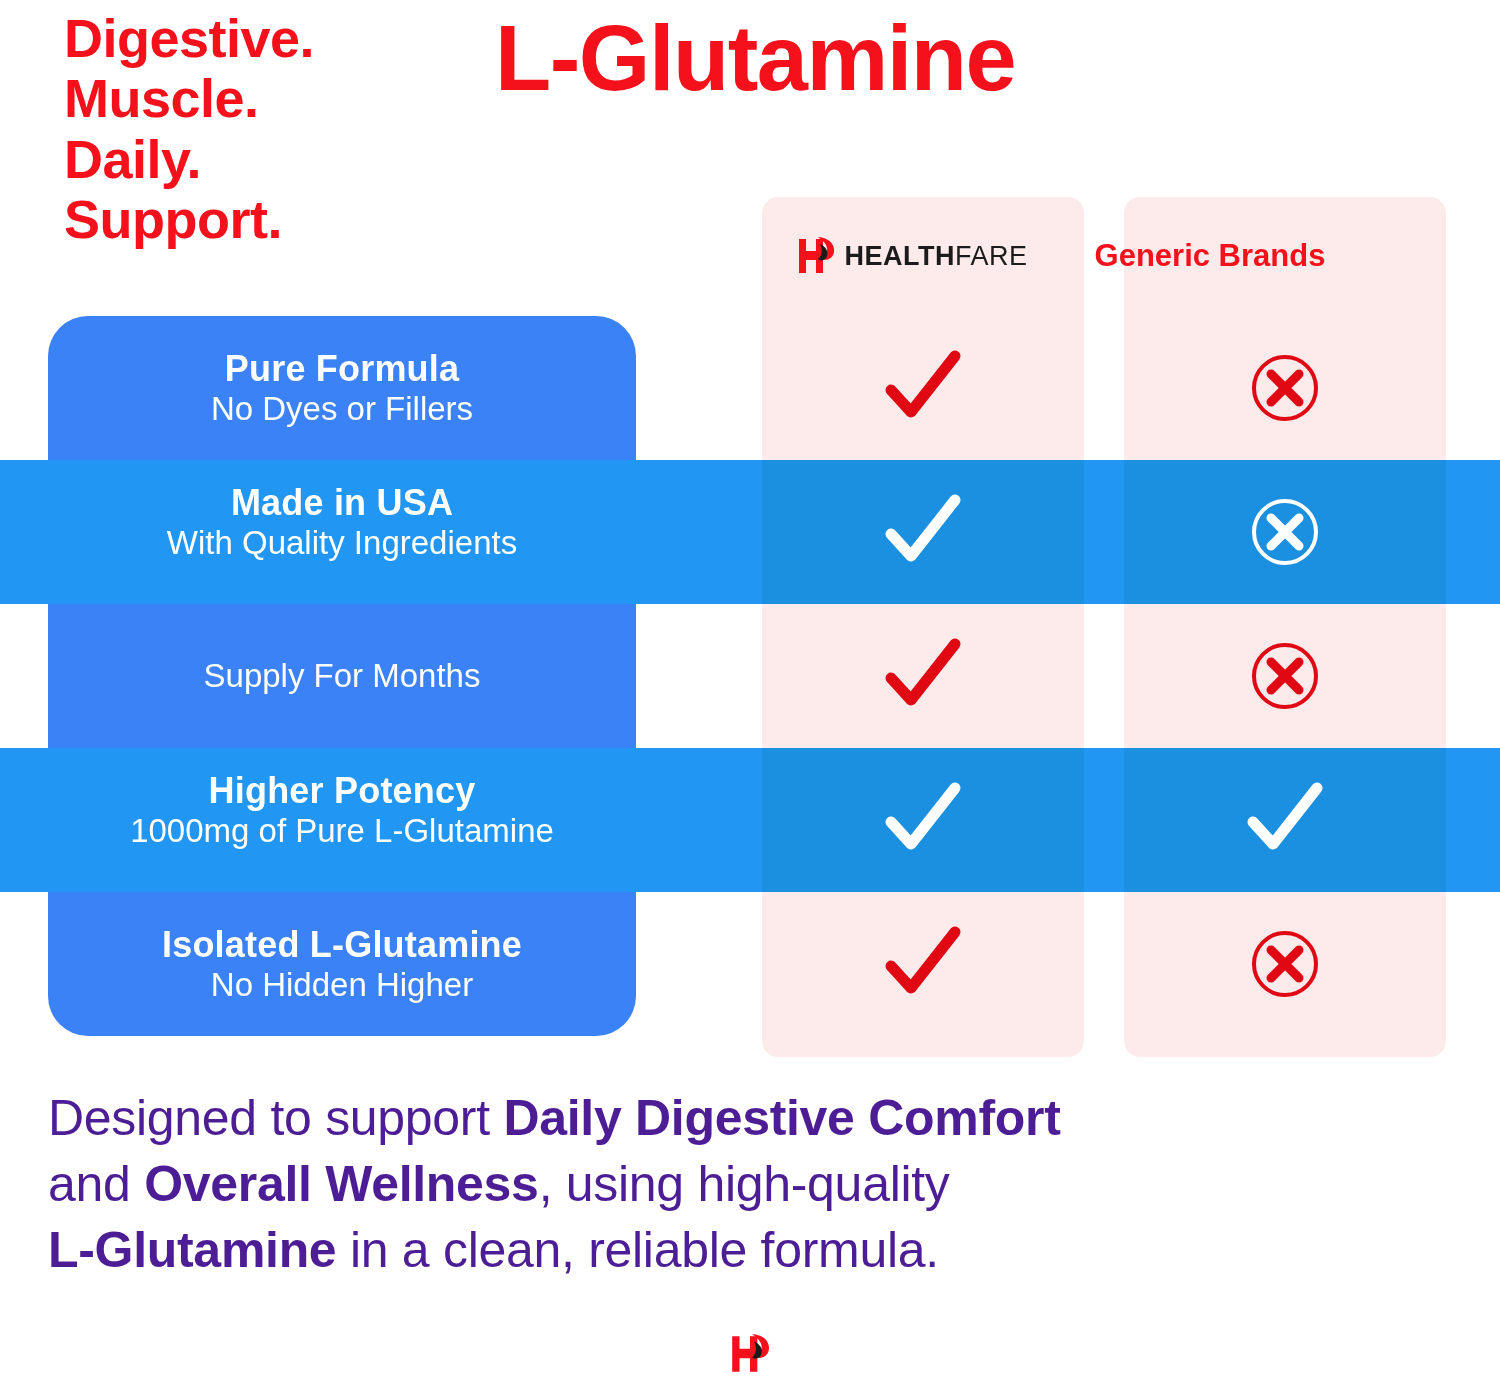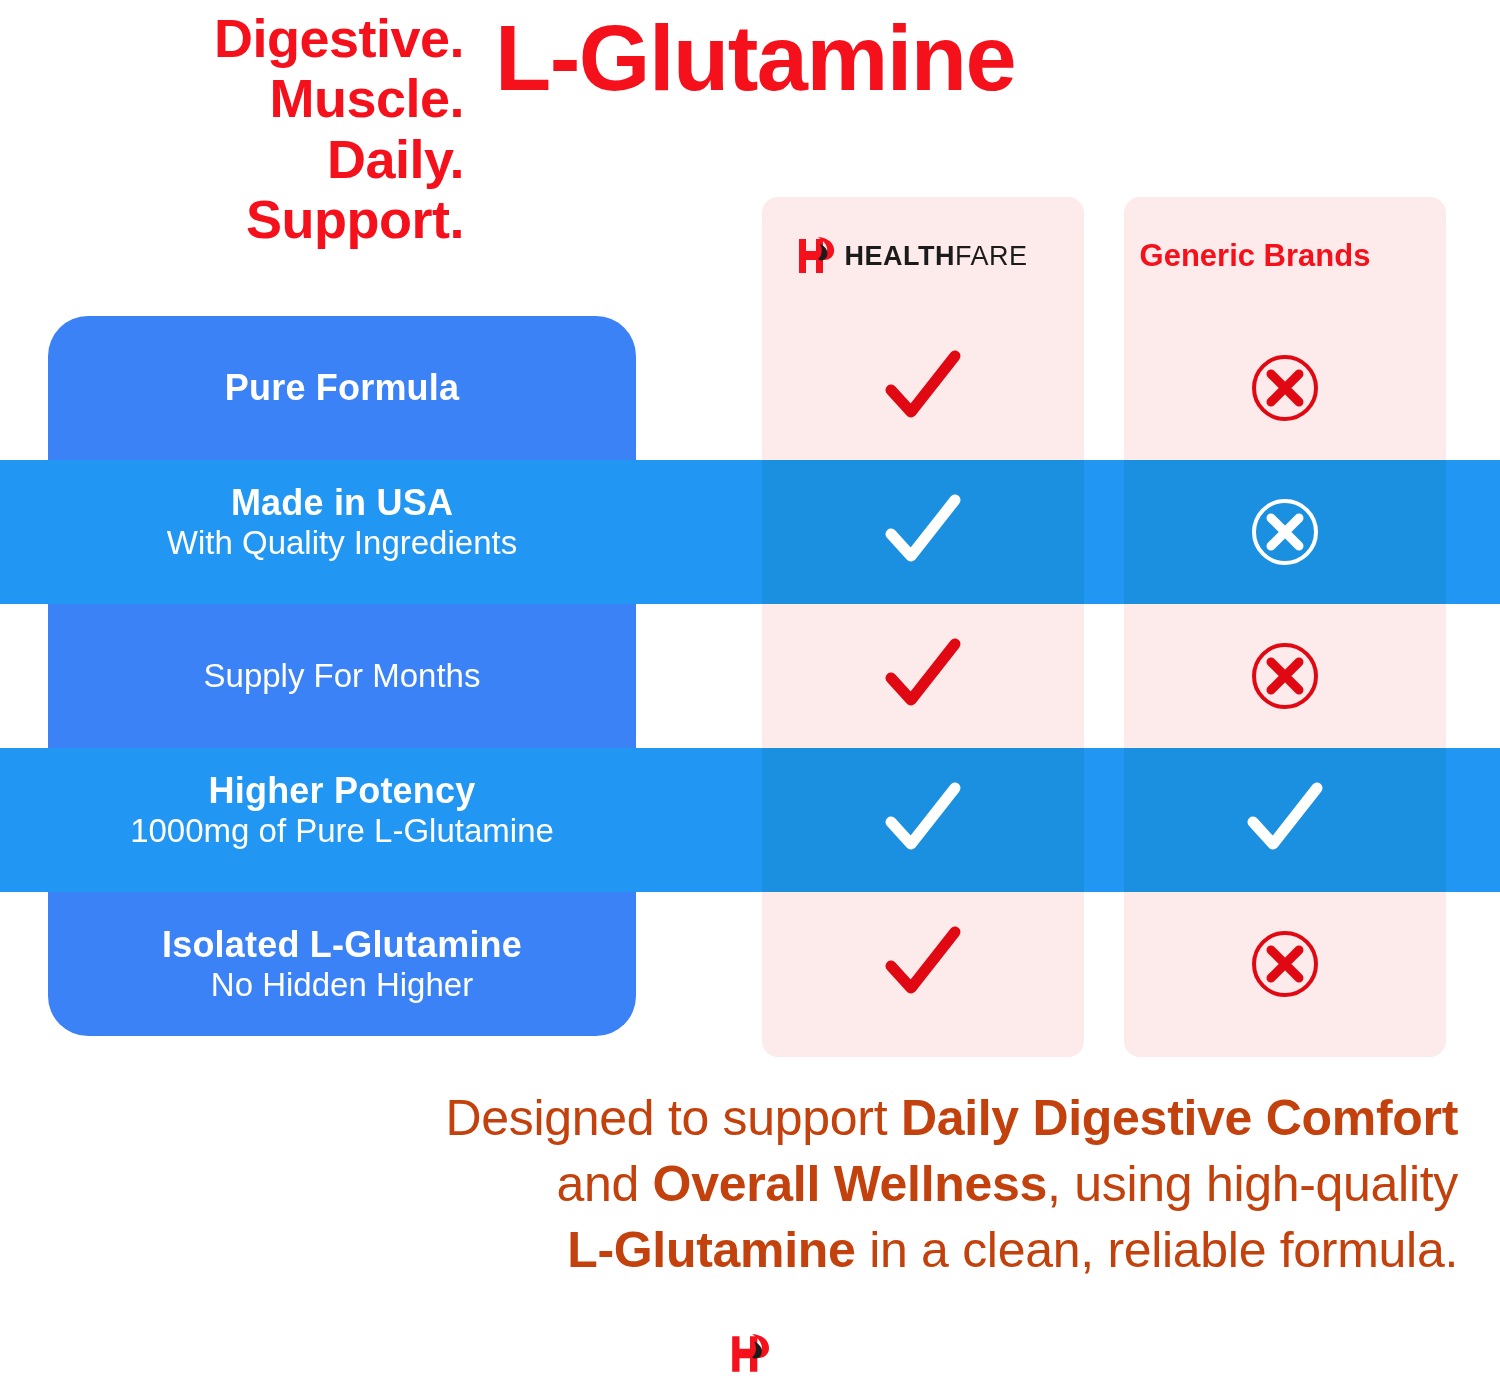--- a/index.html
+++ b/index.html
@@ -12,21 +12,20 @@
     background: #ffffff;
     font-family: "Liberation Sans", sans-serif;
     position: relative;
     overflow: hidden;
   }
 
   .page {
     position: relative;
     width: 1500px;
     height: 1400px;
-    text-align: right;
   }
 
   
   .headline {
     position: absolute;
     left: 64px;
     top: 8px;
     width: 400px;
     color: #f5111b;
     font-weight: bold;
@@ -62,21 +61,21 @@
   .col-header {
     position: absolute;
     top: 228px;
     width: 300px;
     height: 56px;
     display: flex;
     align-items: center;
     justify-content: center;
   }
   .col-header.brand { left: 762px; }
-  .col-header.generic { left: 1105px; }
+  .col-header.generic { left: 1060px; }
 
   .brand-logo-row {
     display: flex;
     align-items: center;
     gap: 8px;
   }
   .brand-mark {
     position: relative;
     width: 40px;
     height: 42px;
@@ -178,21 +177,21 @@
 
   .check { width: 80px; height: 80px; }
   .cross { width: 72px; height: 72px; }
 
   
   .footer-text {
     position: absolute;
     left: 48px;
     top: 1085px;
     width: 1410px;
-    color: #c2410c;
+    color: #4c1d95;
     font-size: 50px;
     line-height: 1.32;
     letter-spacing: -0.3px;
   }
   .footer-text b { font-weight: bold; }
 
   .footer-logo {
     position: absolute;
     left: 50%;
     transform: translateX(-50%);
@@ -233,20 +232,21 @@
 
   <div class="col-header generic">
     <div class="generic-label">Generic Brands</div>
   </div>
 
   <div class="rows">
 
     <div class="row r1">
       <div class="label-red">
         <div class="feat-title">Pure Formula</div>
+        <div class="feat-sub">No Dyes or Fillers</div>
       </div>
       <div class="mark-cell brand">
         <svg class="check" viewBox="0 0 80 80" aria-hidden="true">
           <path d="M8 42 L28 64 L72 8" fill="none" stroke="#e00913" stroke-width="11" stroke-linecap="round" stroke-linejoin="round"></path>
         </svg>
       </div>
       <div class="mark-cell generic">
         <svg class="cross" viewBox="0 0 72 72" aria-hidden="true">
           <circle cx="36" cy="36" r="31" fill="none" stroke="#e00913" stroke-width="4"></circle>
           <path d="M22 22 L50 50 M50 22 L22 50" stroke="#e00913" stroke-width="9" stroke-linecap="round"></path>

